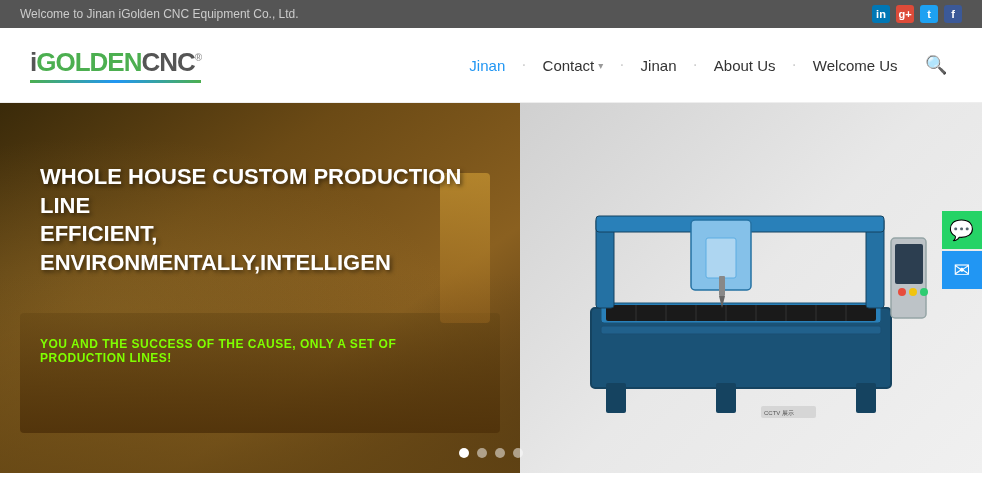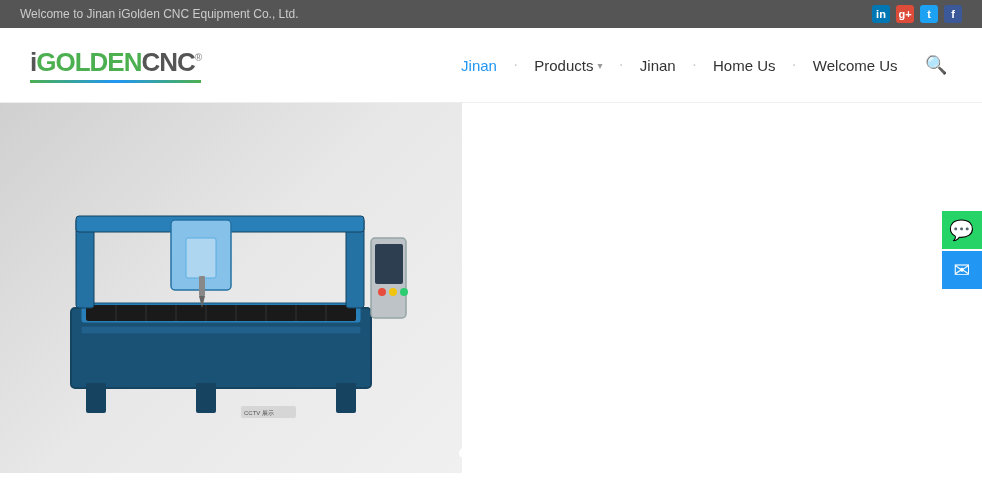--- a/index.html
+++ b/index.html
@@ -174,42 +174,58 @@
       <div class="logo-underline"></div>
     </div>
   </div>
 
   <nav>
     <a class="nav-item active">
       <span>Jinan</span>
     </a>
     <span class="nav-sep">·</span>
     <a class="nav-item">
-      <span>Products</span>
+      <span>Contact</span>
       <span class="nav-arrow">▾</span>
     </a>
     <span class="nav-sep">·</span>
     <a class="nav-item">
       <span>Jinan</span>
     </a>
     <span class="nav-sep">·</span>
     <a class="nav-item">
-      <span>Home Us</span>
+      <span>About Us</span>
     </a>
     <span class="nav-sep">·</span>
     <a class="nav-item">
       <span>Welcome Us</span>
     </a>
   </nav>
 
   <button class="search-icon-btn">🔍</button>
 </div>
 
 <div class="hero">
 
+  <div class="hero-left">
+    <div class="hero-left-bg"></div>
+    <div class="room-deco"></div>
+
+    <div style="position:absolute;bottom:40px;left:20px;right:20px;height:120px;z-index:1;
+      background:linear-gradient(to top, rgba(80,50,10,0.9), rgba(100,70,20,0.5));
+      border-radius:4px;"></div>
+    <div style="position:absolute;bottom:150px;right:30px;width:50px;height:150px;z-index:1;
+      background:linear-gradient(to bottom, rgba(200,150,50,0.7), rgba(150,100,30,0.5));
+      border-radius:4px;"></div>
+    <div class="hero-left-content">
+      <div class="hero-title1">WHOLE HOUSE CUSTOM PRODUCTION LINE</div>
+      <div class="hero-title2">EFFICIENT, ENVIRONMENTALLY,INTELLIGEN</div>
+      <div class="hero-subtitle">YOU AND THE SUCCESS OF THE CAUSE, ONLY A SET OF PRODUCTION LINES!</div>
+    </div>
+  </div>
 
   <div class="hero-right">
     <div class="machine-container">
       <svg class="machine-svg" viewBox="0 0 380 280" xmlns="http://www.w3.org/2000/svg">
 
         <rect x="30" y="160" width="300" height="80" rx="4" fill="#1a5276" stroke="#154360" stroke-width="2"></rect>
 
         <rect x="40" y="155" width="280" height="20" rx="3" fill="#2980b9" stroke="#1a5276" stroke-width="1"></rect>
 
         <rect x="45" y="157" width="270" height="16" rx="2" fill="#1a1a1a"></rect>

